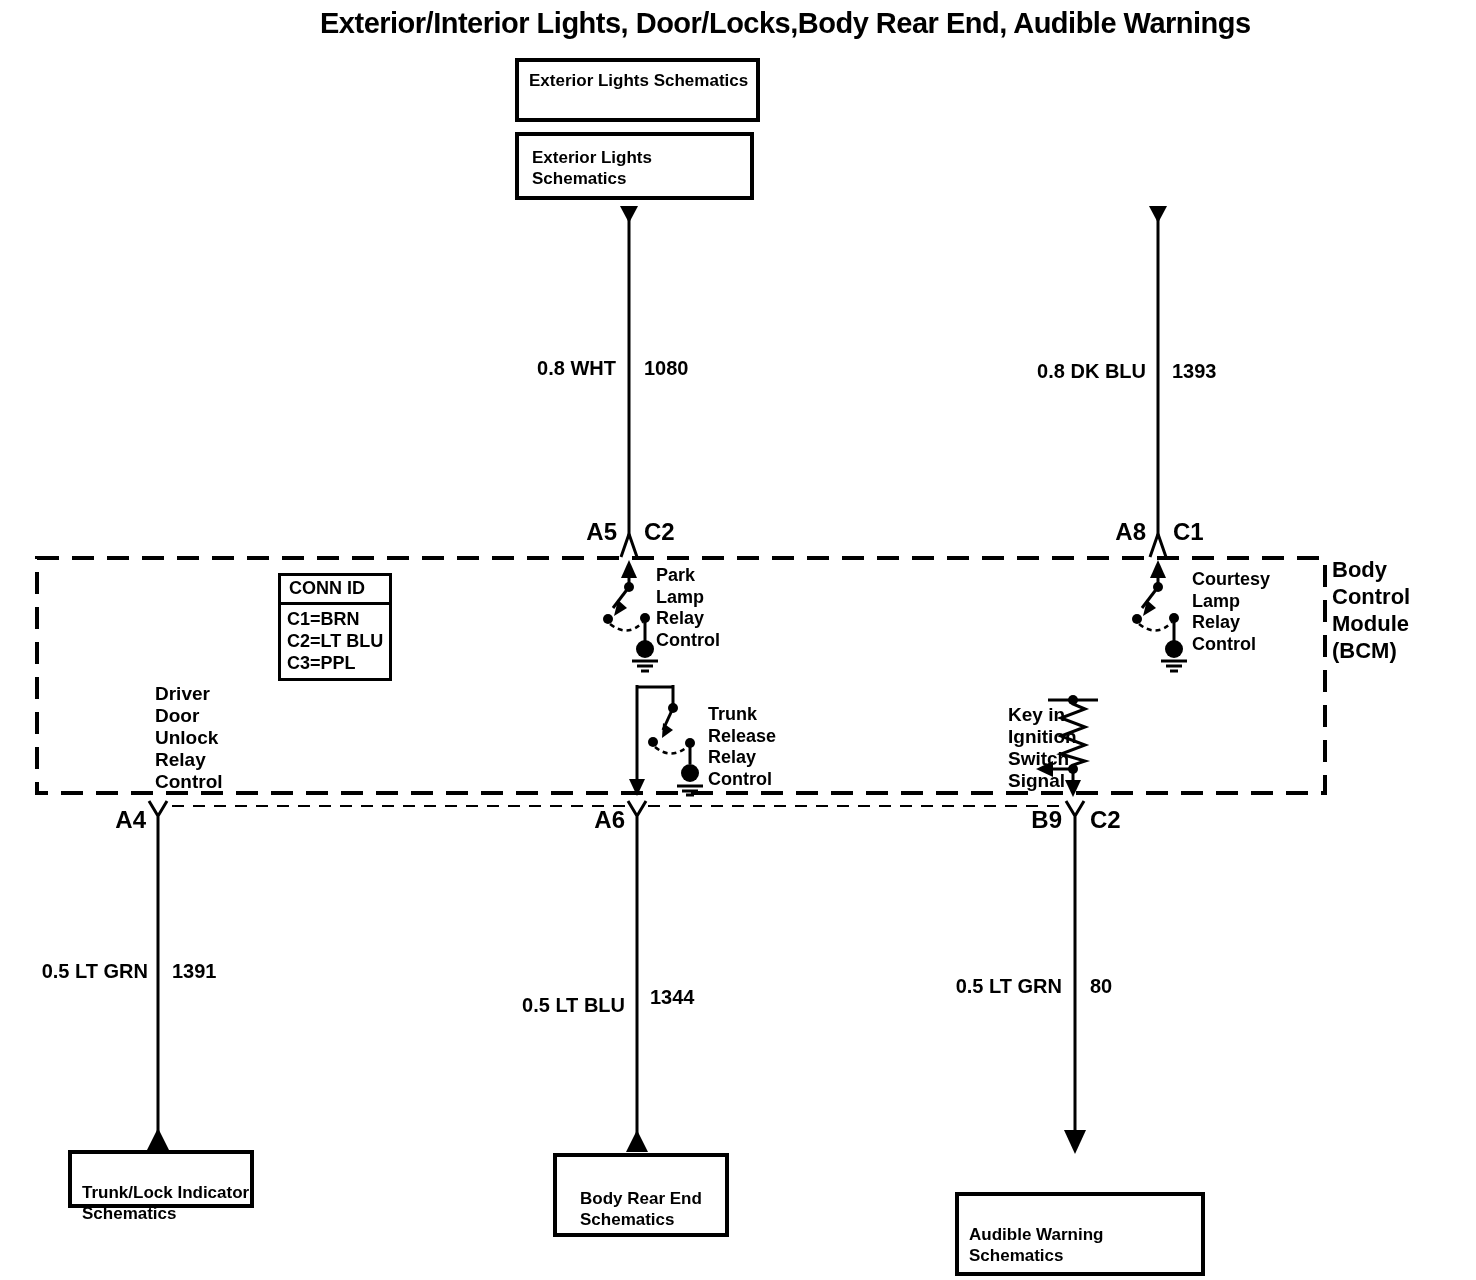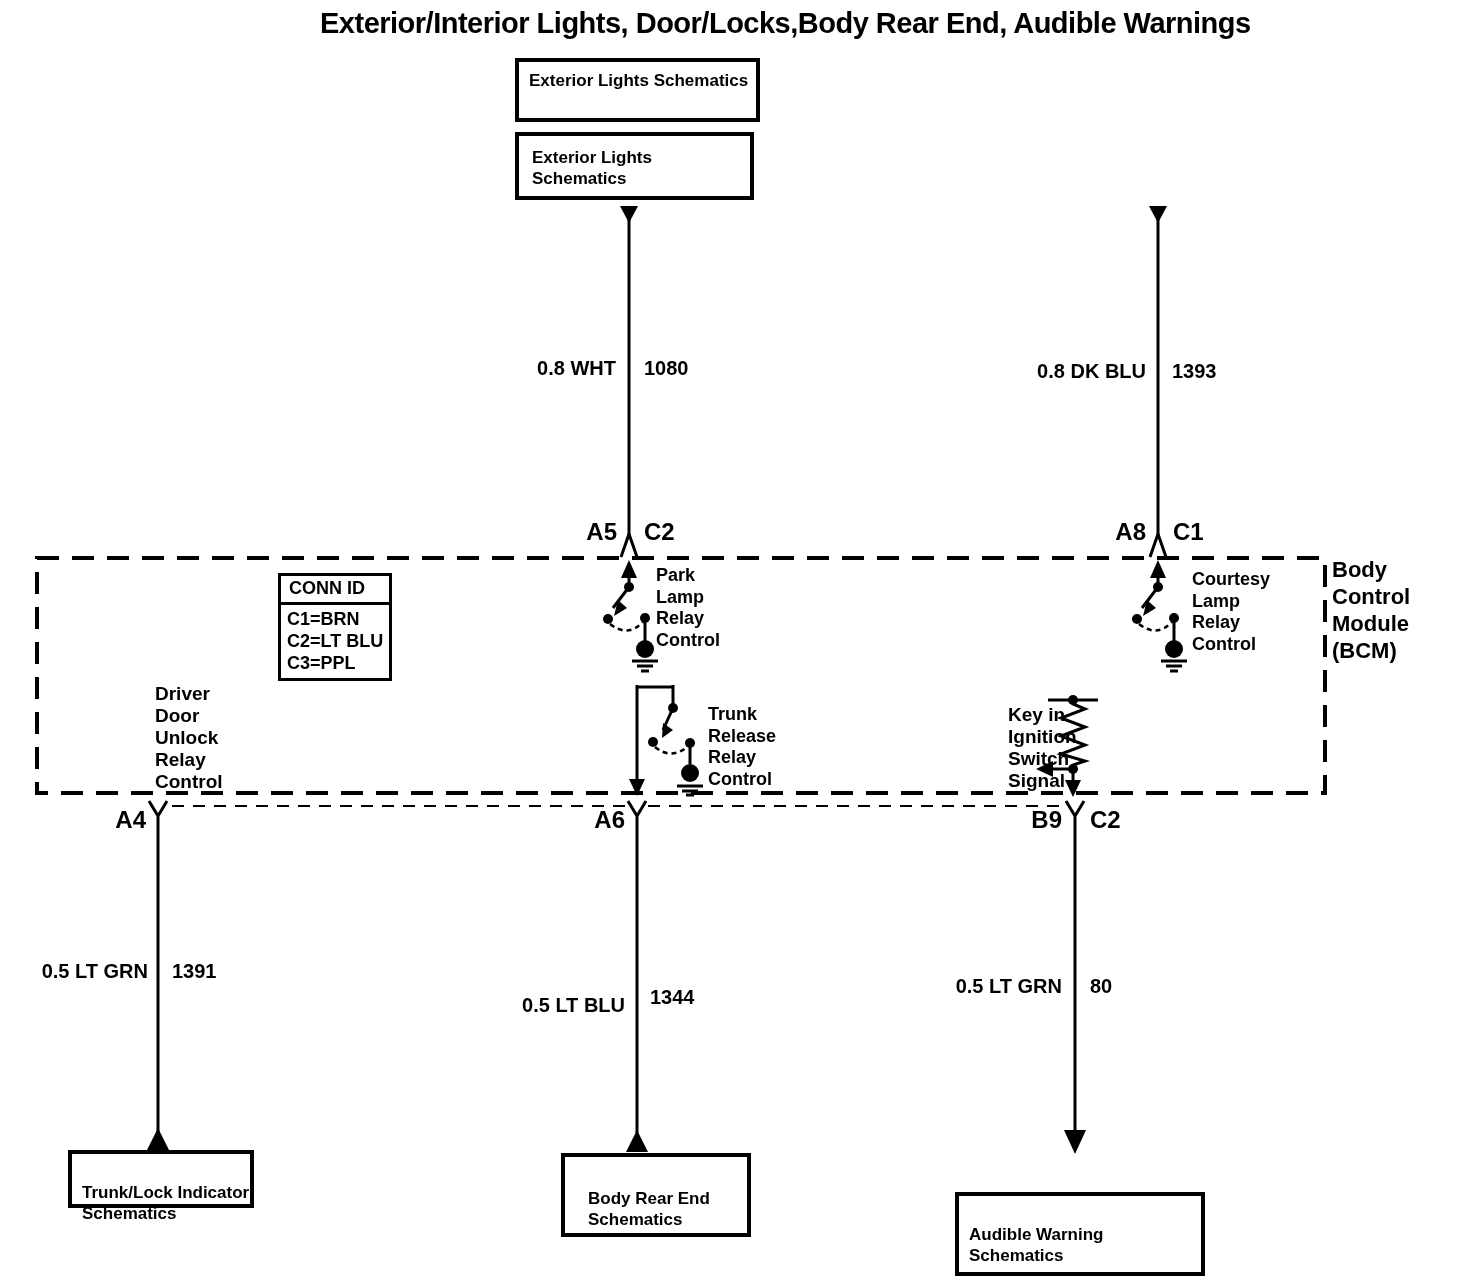--- a/index.html
+++ b/index.html
@@ -194,21 +194,21 @@
   <div class="abs wirelbl nowrap" style="left:172px; top:960px;">1391</div>
   <div class="abs wirelbl ralign nowrap" style="right:851px; top:986px;margin-top:8px;">0.5 LT BLU</div>
   <div class="abs wirelbl nowrap" style="left:650px; top:986px;">1344</div>
   <div class="abs wirelbl ralign nowrap" style="right:414px; top:975px;">0.5 LT GRN</div>
   <div class="abs wirelbl nowrap" style="left:1090px; top:975px;">80</div>
 
   <div class="schembox pre" style="left:68px; top:1150px; width:186px; height:58px;">
     <div class="pre" style="padding:7px 0 0 10px;">Trunk/Lock Indicator
 Schematics</div>
   </div>
-  <div class="schembox pre" style="left:553px; top:1153px; width:190px; height:84px;margin-left:8px;">
+  <div class="schembox pre" style="left:553px; top:1153px; width:176px; height:84px;">
     <div class="pre" style="padding:10px 0 0 23px;">Body Rear End
 Schematics</div>
   </div>
   <div class="schembox" style="left:955px; top:1155px; width:250px; height:84px;margin-top:37px;">
     <div style="padding:28px 0 0 10px;">Audible Warning Schematics</div>
   </div>
 
 </div>
 
 </body></html>

